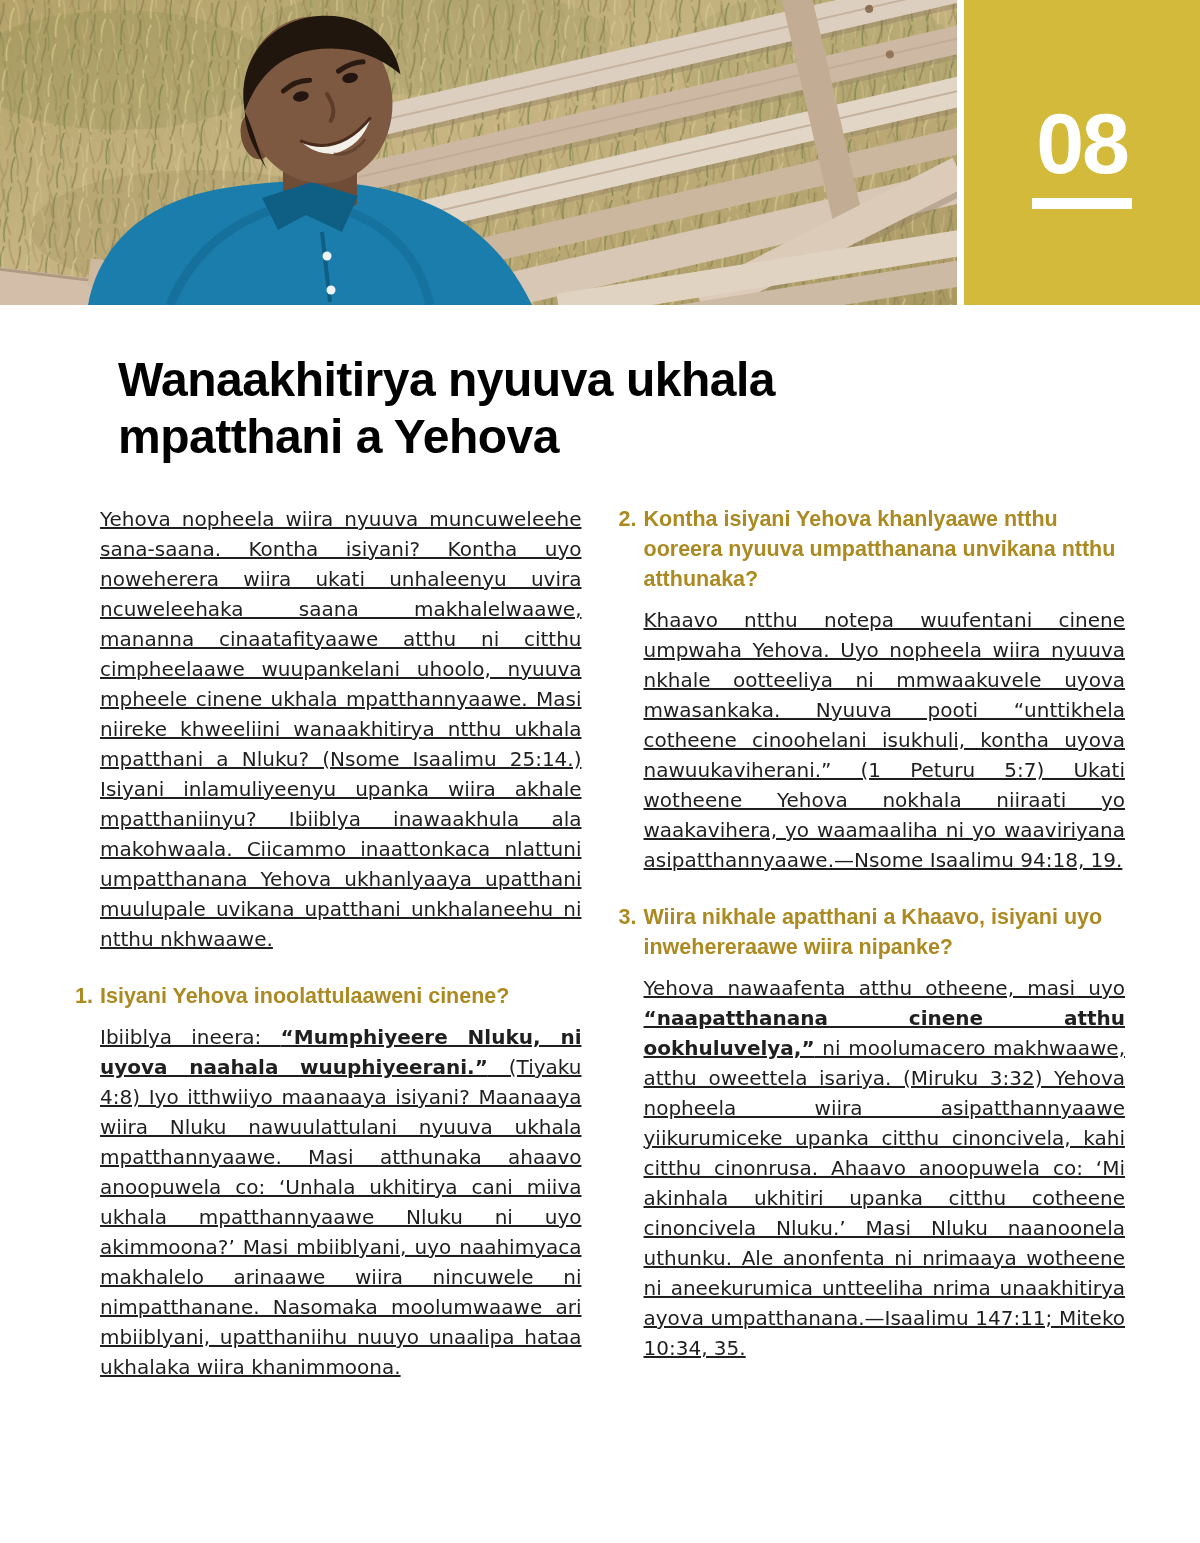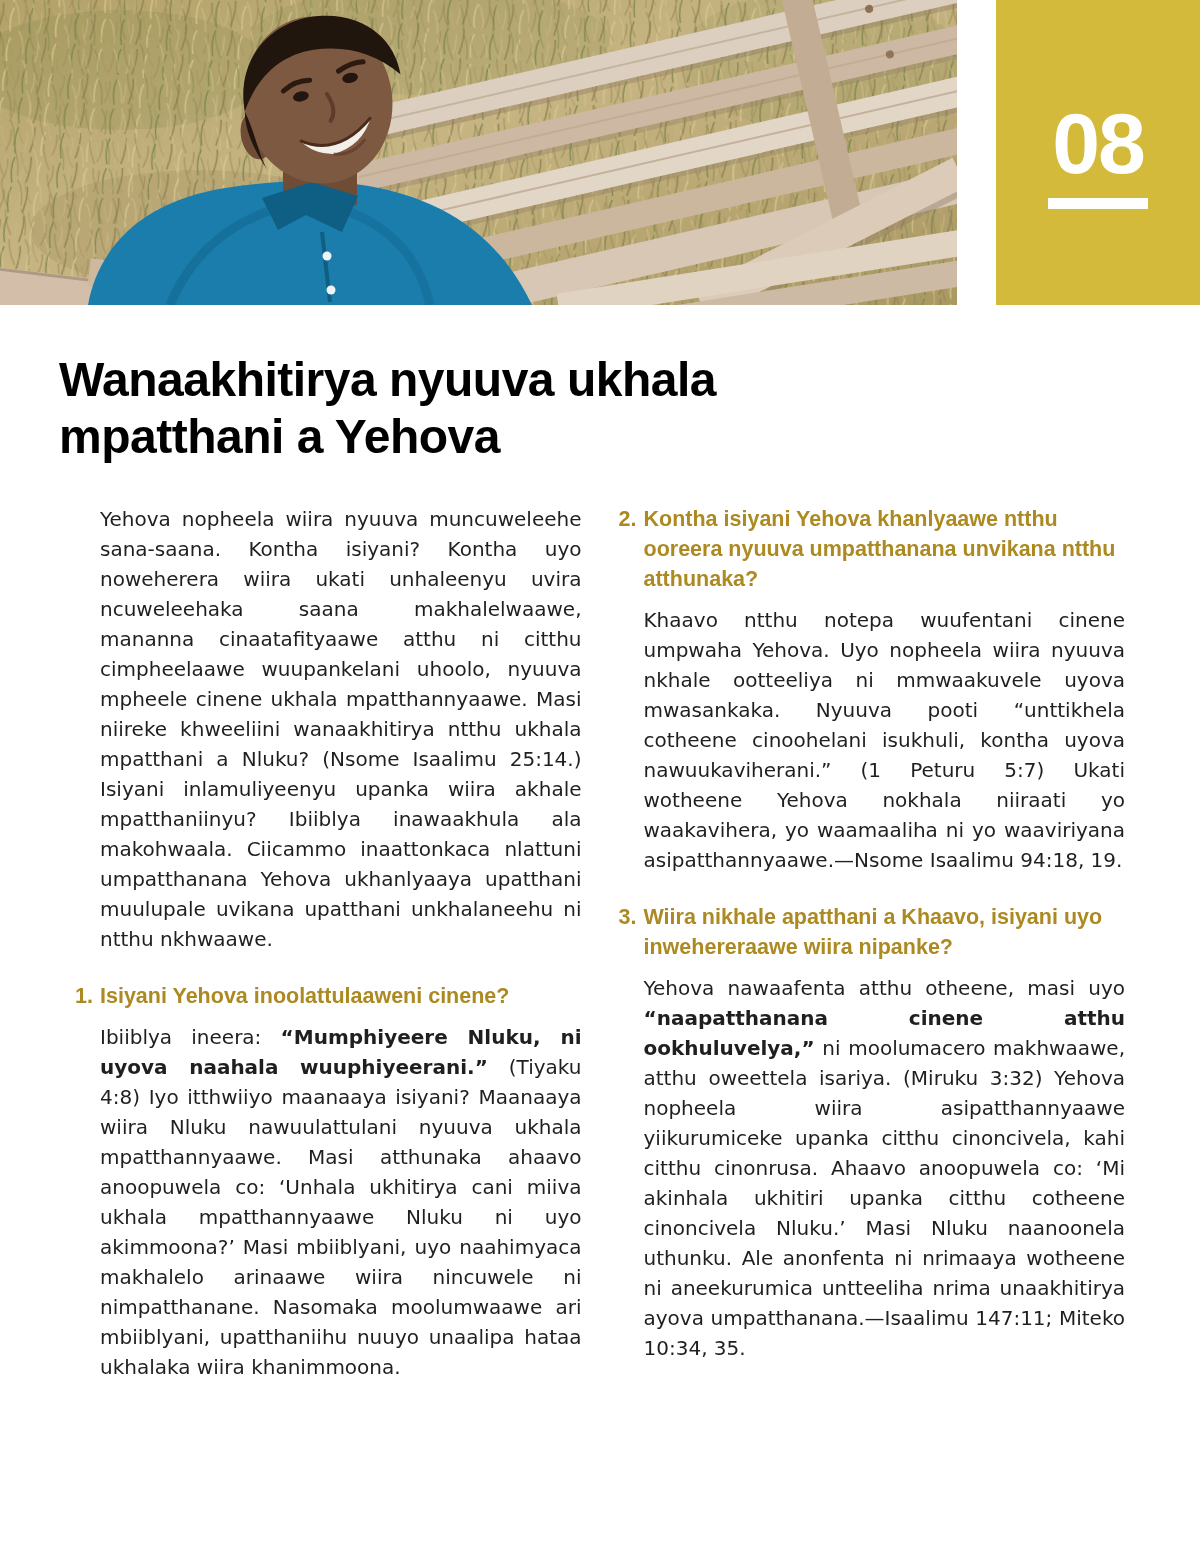--- a/index.html
+++ b/index.html
@@ -7,21 +7,21 @@
     position:relative;
     width:1200px;height:1543px;
     background:#ffffff;
     font-family:"DejaVu Sans",sans-serif;
     color:#1f1f1f;
     overflow:hidden;
   }
   
   .hero{
     display:flex;
-    width:1200px;height:305px;gap:16px;
+    width:1200px;height:305px;
   }
   .photo-wrap{
     width:957px;height:305px;
     overflow:hidden;
     flex:none;
     background:#b9a76f;
   }
   .photo-wrap svg{display:block;width:100%;height:100%;}
   .hero-gap{width:7px;flex:none;background:#ffffff;}
   .badge{
@@ -38,41 +38,42 @@
     letter-spacing:-2px;
     transform:translateY(4px);
   }
   .badge-rule{
     width:100px;height:11px;
     background:#ffffff;
     margin-top:16px;
   }
   
   .title{
-    margin:46px 75px 0 59px;
+    margin:46px 75px 0 118px;
     max-width:820px;
     font-family:"Liberation Sans",sans-serif;
     font-weight:bold;
     font-size:48px;line-height:57px;
     letter-spacing:-0.5px;
     color:#000000;
   }
   
   .columns{
     display:flex;
     gap:37px;
     padding:0 75px;
     margin-top:39px;
   }
   .col{flex:1;min-width:0;}
   .para{
     margin:0 0 0 25px;
     font-size:20px;line-height:30px;
     text-align:justify;
     color:#1f1f1f;
+    text-decoration:underline;
   }
   .para + .q-head{margin-top:27px;}
   .q-head{
     display:flex;
     font-family:"Liberation Sans",sans-serif;
     font-weight:bold;
     font-size:21.5px;line-height:30px;
     color:#ac8a21;
     margin-bottom:11px;
   }

